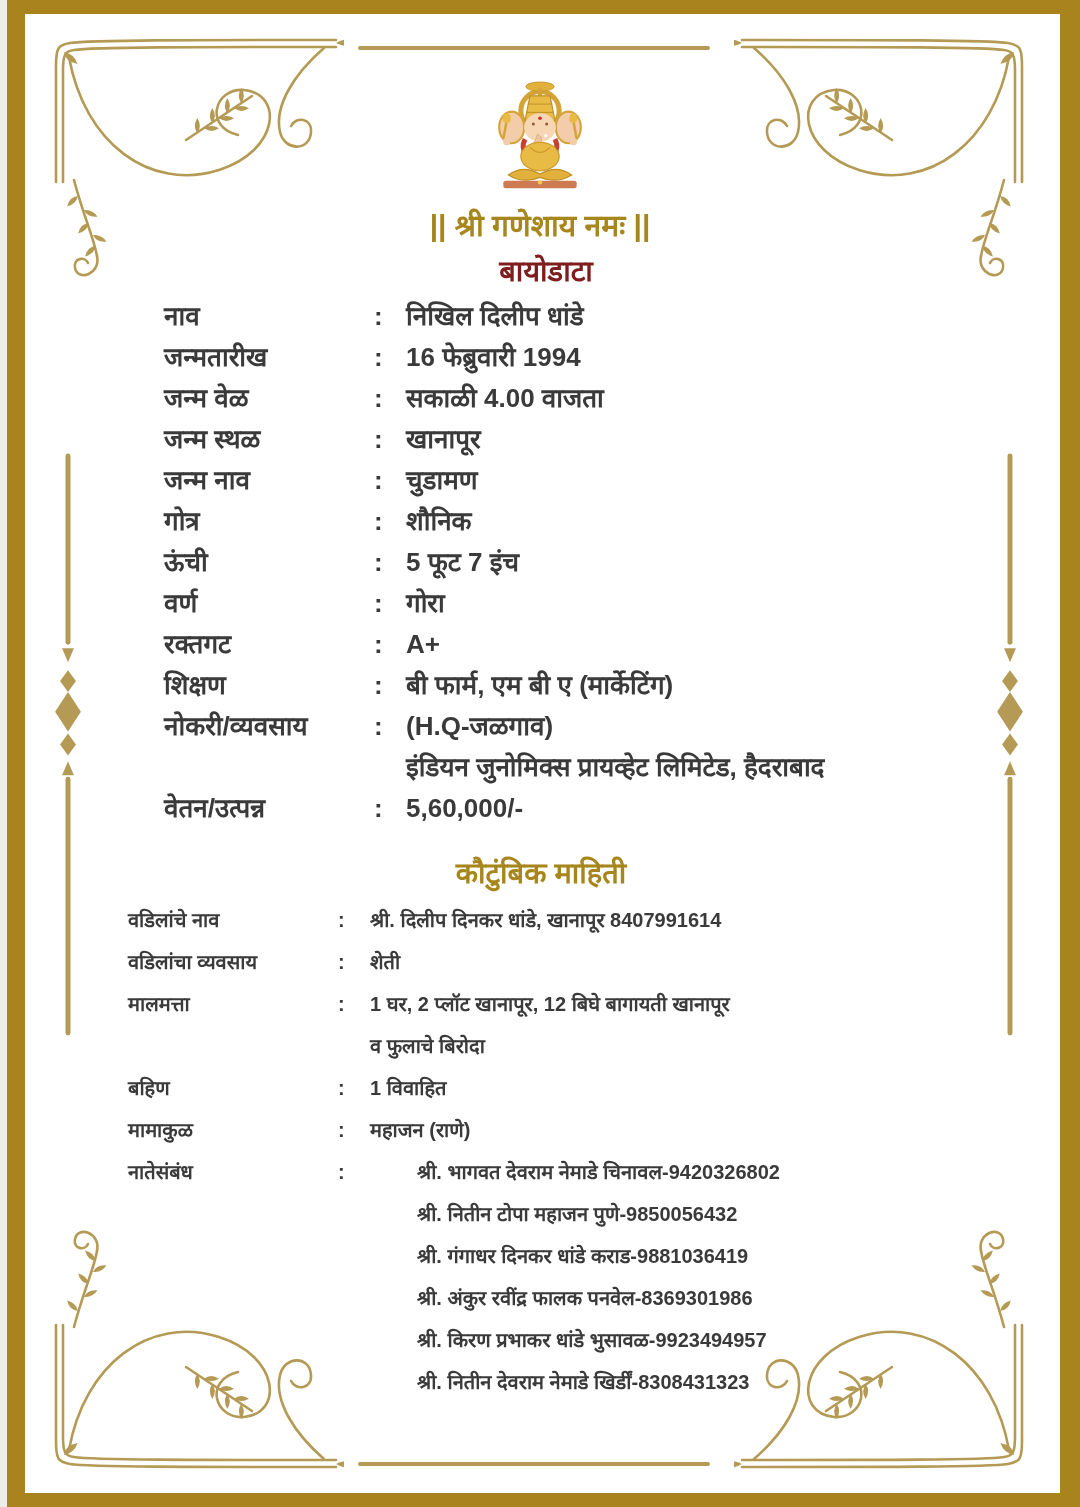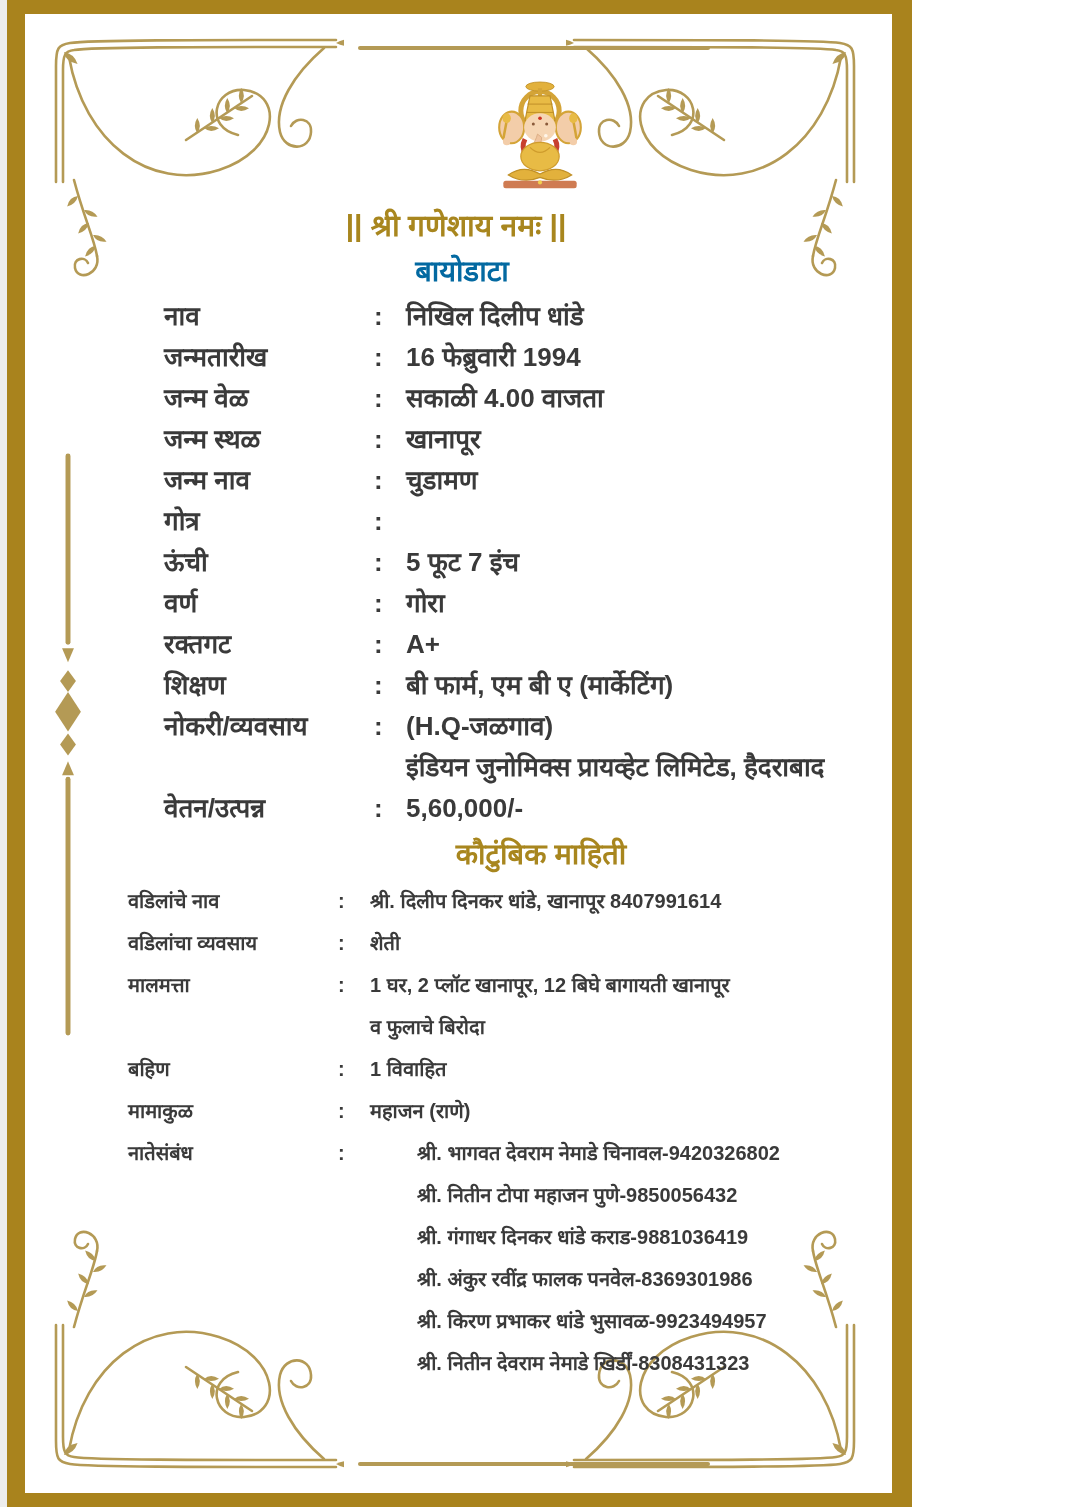--- a/index.html
+++ b/index.html
@@ -1,16 +1,16 @@
 <!DOCTYPE html>
 <html><head>
 <meta charset="utf-8">
 <style>
   html,body{margin:0;padding:0;background:#ffffff;}
-  .page{position:relative;width:912px;height:1507px;background:#ffffff;overflow:hidden;
+  .page{position:relative;width:1080px;height:1507px;background:#ffffff;overflow:hidden;
         font-family:"Liberation Sans","DejaVu Sans",sans-serif;}
   
   .edge-sliver{position:absolute;left:0;top:0;bottom:0;width:7px;background:#ededed;}
   .frame{position:absolute;left:7px;right:0;top:0;bottom:0;box-sizing:border-box;
          border-left:18px solid #a9831d;border-right:20px solid #a9831d;
          border-top:14px solid #a9831d;border-bottom:14px solid #a9831d;}
   
   .corner{position:absolute;width:300px;height:250px;}
   .corner.tl{left:44px;top:32px;}
   .corner.tr{right:46px;top:32px;transform:scaleX(-1);}
@@ -23,30 +23,30 @@
   
   .sideorn{position:absolute;top:452px;width:28px;height:585px;}
   .sideorn.left{left:54px;}
   .sideorn.right{left:996px;}
   
   .deity{position:absolute;left:490px;top:72px;width:100px;height:130px;}
   
   .invocation{position:absolute;left:0;right:0;top:204px;text-align:center;
               font-size:30px;font-weight:700;color:#a8861e;}
   .doc-title{position:absolute;left:12px;right:0;top:250px;text-align:center;
-             font-size:29px;font-weight:700;color:#0369a1;}
+             font-size:29px;font-weight:700;color:#7f1d1d;}
   
   .content{position:absolute;left:128px;top:296px;width:826px;color:#3a3a3a;}
   .prow{display:grid;grid-template-columns:202px 40px 1fr;font-size:26px;font-weight:700;}
   .prow .lbl,.prow .sep,.prow .val{line-height:41px;margin-left:36px;}
   .frow{display:grid;grid-template-columns:202px 40px 1fr;font-size:20px;font-weight:700;}
   .frow .lbl,.frow .sep,.frow .val,.frow .vline{line-height:42px;}
   .sep{text-align:left;padding-left:8px;}
   .section-title{text-align:center;font-size:29px;font-weight:700;color:#a8861e;
-                 line-height:40px;margin:5px 0 6px 0;}
+                 line-height:40px;margin:24px 0 6px 0;}
   .rel-item{line-height:42px;margin-left:47px;}
 </style>
 </head>
 <body>
 
 <svg width="0" height="0" style="position:absolute">
   <defs>
     <path id="lf" d="M0,0 Q7,-5 15,-1 Q7,5 0,0"></path>
     <g id="corner" fill="none" stroke="#b49a55" stroke-width="2.6" stroke-linecap="round">
       <path d="M292,8 C150,8 45,8 26,11 C14,13 12,16 12,34 L12,150"></path>
@@ -170,20 +170,21 @@
       <div class="val">खानापूर</div>
     </div>
     <div class="prow">
       <div class="lbl">जन्म नाव</div>
       <div class="sep">:</div>
       <div class="val">चुडामण</div>
     </div>
     <div class="prow">
       <div class="lbl">गोत्र</div>
       <div class="sep">:</div>
+      <div class="val">शौनिक</div>
     </div>
     <div class="prow">
       <div class="lbl">ऊंची</div>
       <div class="sep">:</div>
       <div class="val">5 फूट 7 इंच</div>
     </div>
     <div class="prow">
       <div class="lbl">वर्ण</div>
       <div class="sep">:</div>
       <div class="val">गोरा</div>

